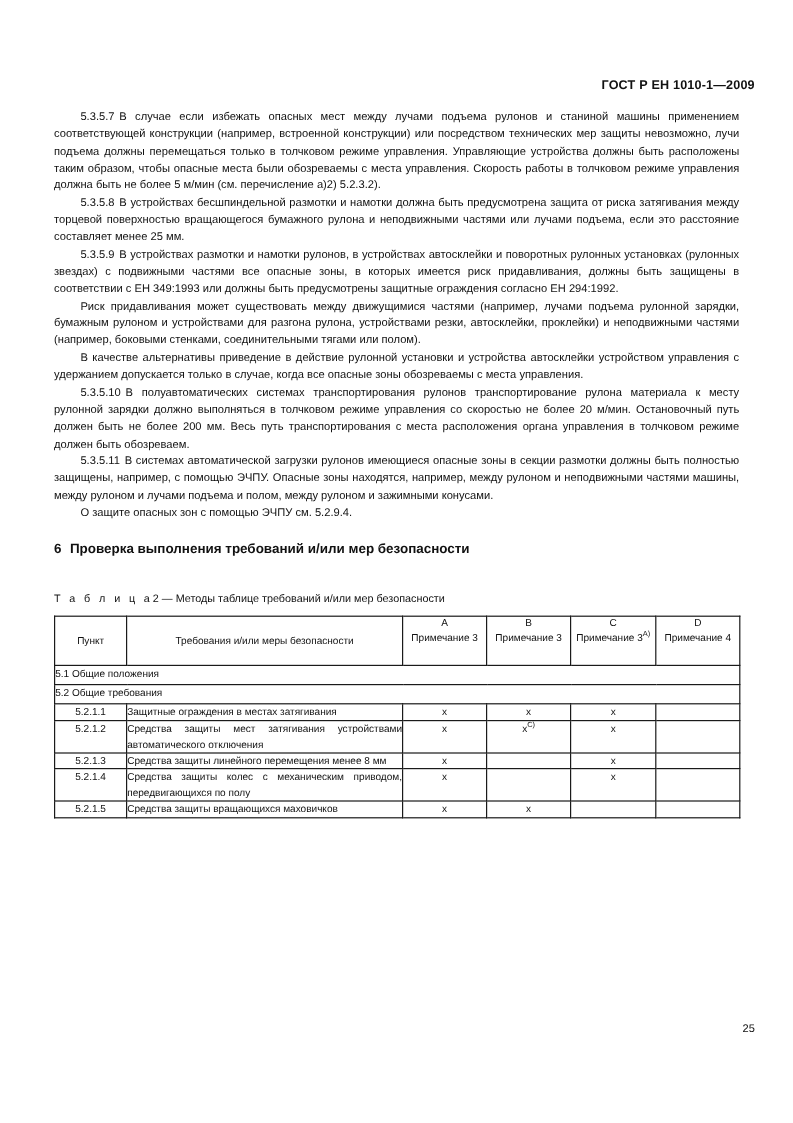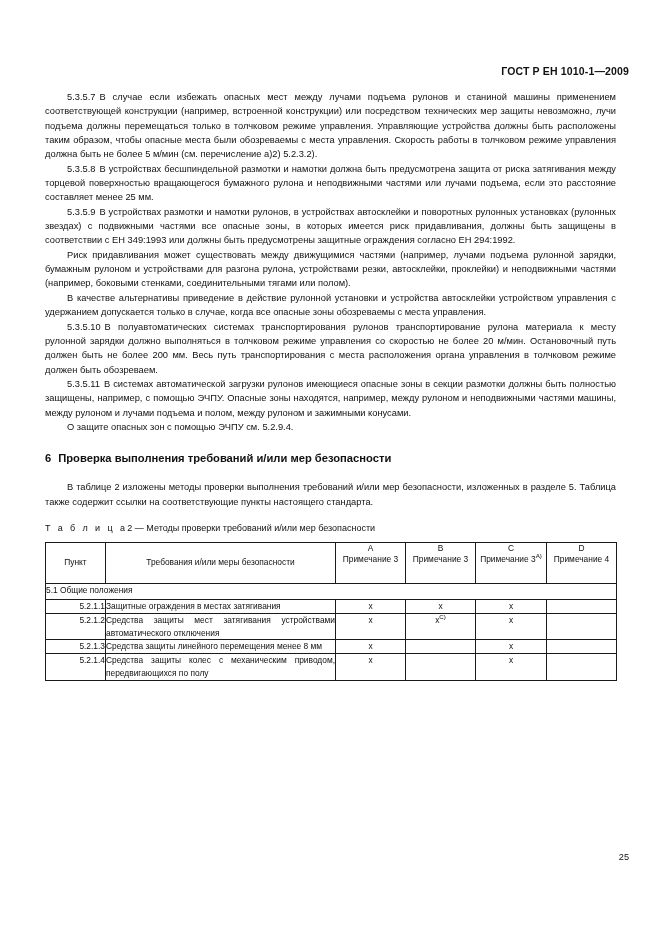--- a/index.html
+++ b/index.html
@@ -142,21 +142,21 @@
     height: 15px;
     line-height: 12px;
     text-align: left;
     vertical-align: middle;
     margin-left: 24px;
   }
 
   td.clause-cell {
     padding: 7px 0 7px 7px;
     line-height: 12.5px;
-    text-align: right;
+    text-align: center;
   }
   td.req-cell {
     padding: 7px 9px 7px 10px;
     line-height: 12.8px;
     text-align: justify;
     text-justify: inter-word;
   }
   td.mark-cell {
     text-align: center;
     padding-top: 7px;
@@ -198,26 +198,25 @@
       </div>
 
     <div class="gap-before-heading"></div>
 
     <h2 class="section-heading">
       <span class="sec-num">6</span><span>Проверка выполнения требований и/или мер безопасности</span>
     </h2>
 
     <div class="gap-after-heading"></div>
 
-    <p class="para indent">В таблице 2 изложены методы проверки выполнения требований и/или мер безопасности, изложенных в разделе 5. Таблица также содержит ссылки на соответствующие пункты настоящего стандарта.</p>
 
     <div class="gap-small"></div>
 
     <div class="table-caption">
-      <span class="tbl-word">Т а б л и ц а</span><span>2</span>&nbsp;<span>—</span>&nbsp;<span>Методы проверки требований и/или мер безопасности</span>
+      <span class="tbl-word">Т а б л и ц а</span><span>2</span>&nbsp;<span>—</span>&nbsp;<span>Методы таблице требований и/или мер безопасности</span>
     </div>
 
     <table class="req-table">
       <colgroup>
         <col class="c-clause">
           <col class="c-req">
           <col class="c-a">
           <col class="c-b">
           <col class="c-c">
           <col class="c-d">
@@ -242,20 +241,23 @@
             <span class="hdr-letter">D</span>
             <span class="hdr-note">Примечание 4</span>
           </th>
         </tr>
       </thead>
       <tbody id="table-body-host">
           <tr>
             <td class="group-row" colspan="6">5.1 Общие положения</td>
           </tr>
           <tr>
+            <td class="group-row" colspan="6">5.2 Общие требования</td>
+          </tr>
+          <tr>
             <td class="clause-cell">5.2.1.1</td>
             <td class="req-cell">Защитные ограждения в местах затягивания</td>
             <td class="mark-cell"><span class="mark">x</span></td>
             <td class="mark-cell"><span class="mark">x</span></td>
             <td class="mark-cell"><span class="mark">x</span></td>
             <td class="mark-cell"></td>
           </tr>
           <tr>
             <td class="clause-cell">5.2.1.2</td>
             <td class="req-cell">Средства защиты мест затягивания устройствами автоматического отключения</td>
@@ -273,20 +275,28 @@
             <td class="mark-cell"></td>
           </tr>
           <tr>
             <td class="clause-cell">5.2.1.4</td>
             <td class="req-cell">Средства защиты колес с механическим приводом, передвигающихся по полу</td>
             <td class="mark-cell"><span class="mark">x</span></td>
             <td class="mark-cell"></td>
             <td class="mark-cell"><span class="mark">x</span></td>
             <td class="mark-cell"></td>
           </tr>
+          <tr>
+            <td class="clause-cell">5.2.1.5</td>
+            <td class="req-cell">Средства защиты вращающихся маховичков</td>
+            <td class="mark-cell"><span class="mark">x</span></td>
+            <td class="mark-cell"><span class="mark">x</span></td>
+            <td class="mark-cell"></td>
+            <td class="mark-cell"></td>
+          </tr>
         </tbody>
     </table>
 
   </div>
 
   <div class="page-number">25</div>
 
 </div>
 
 </body></html>

